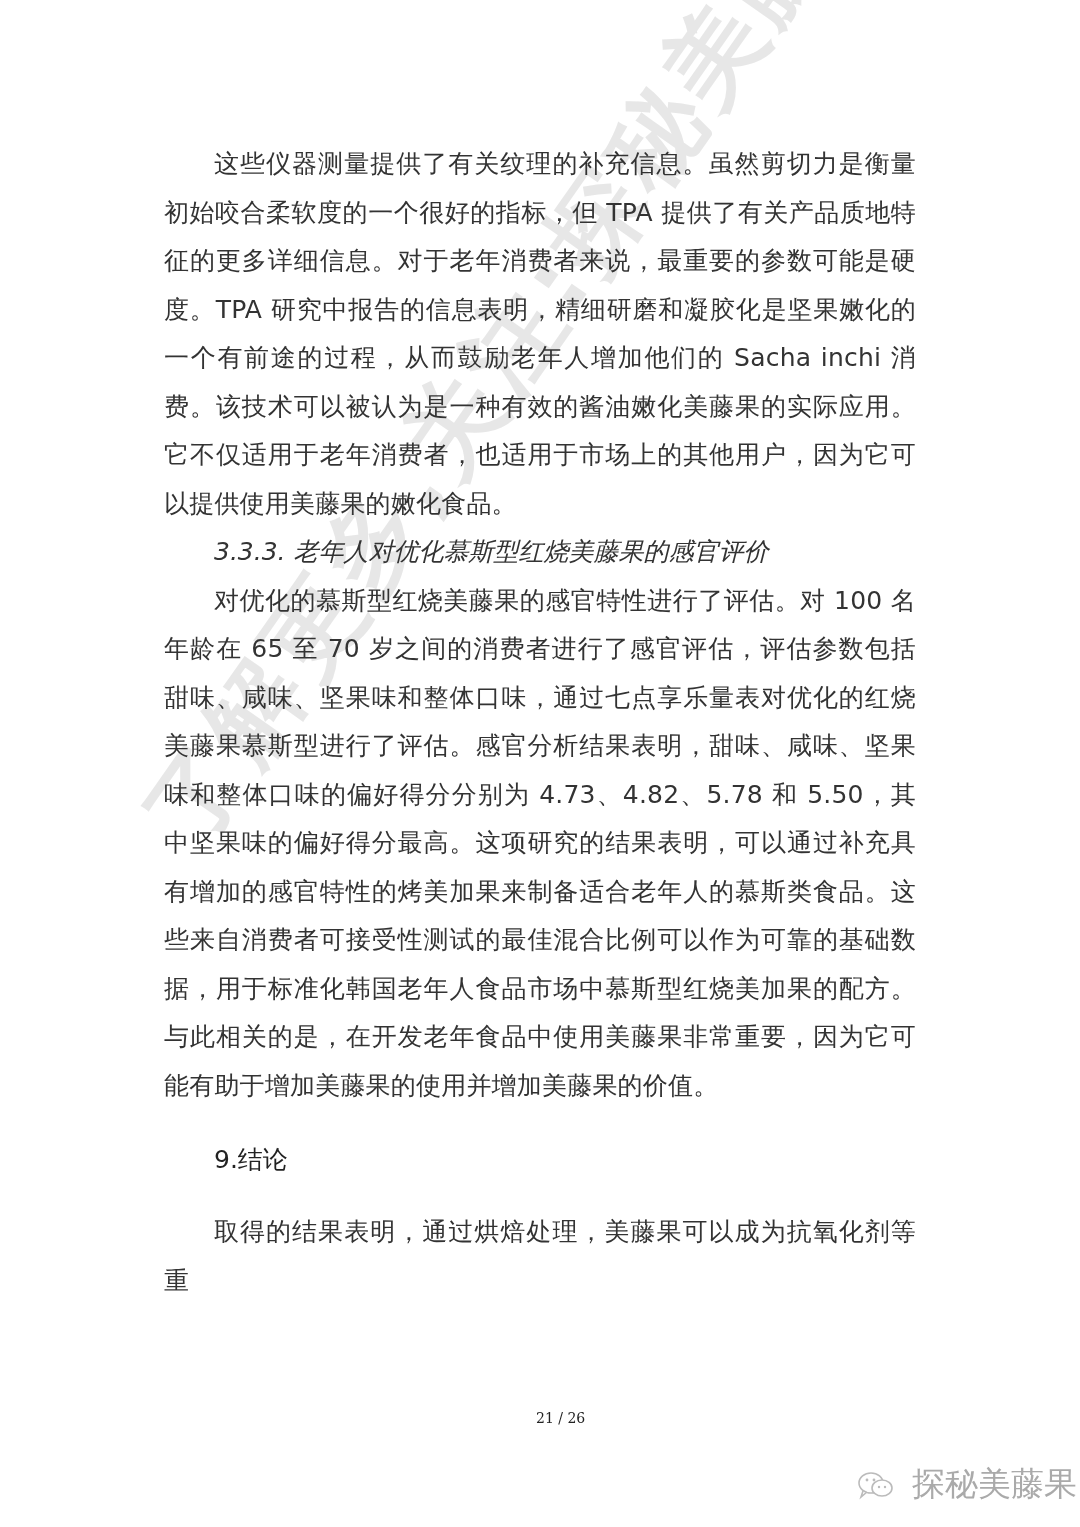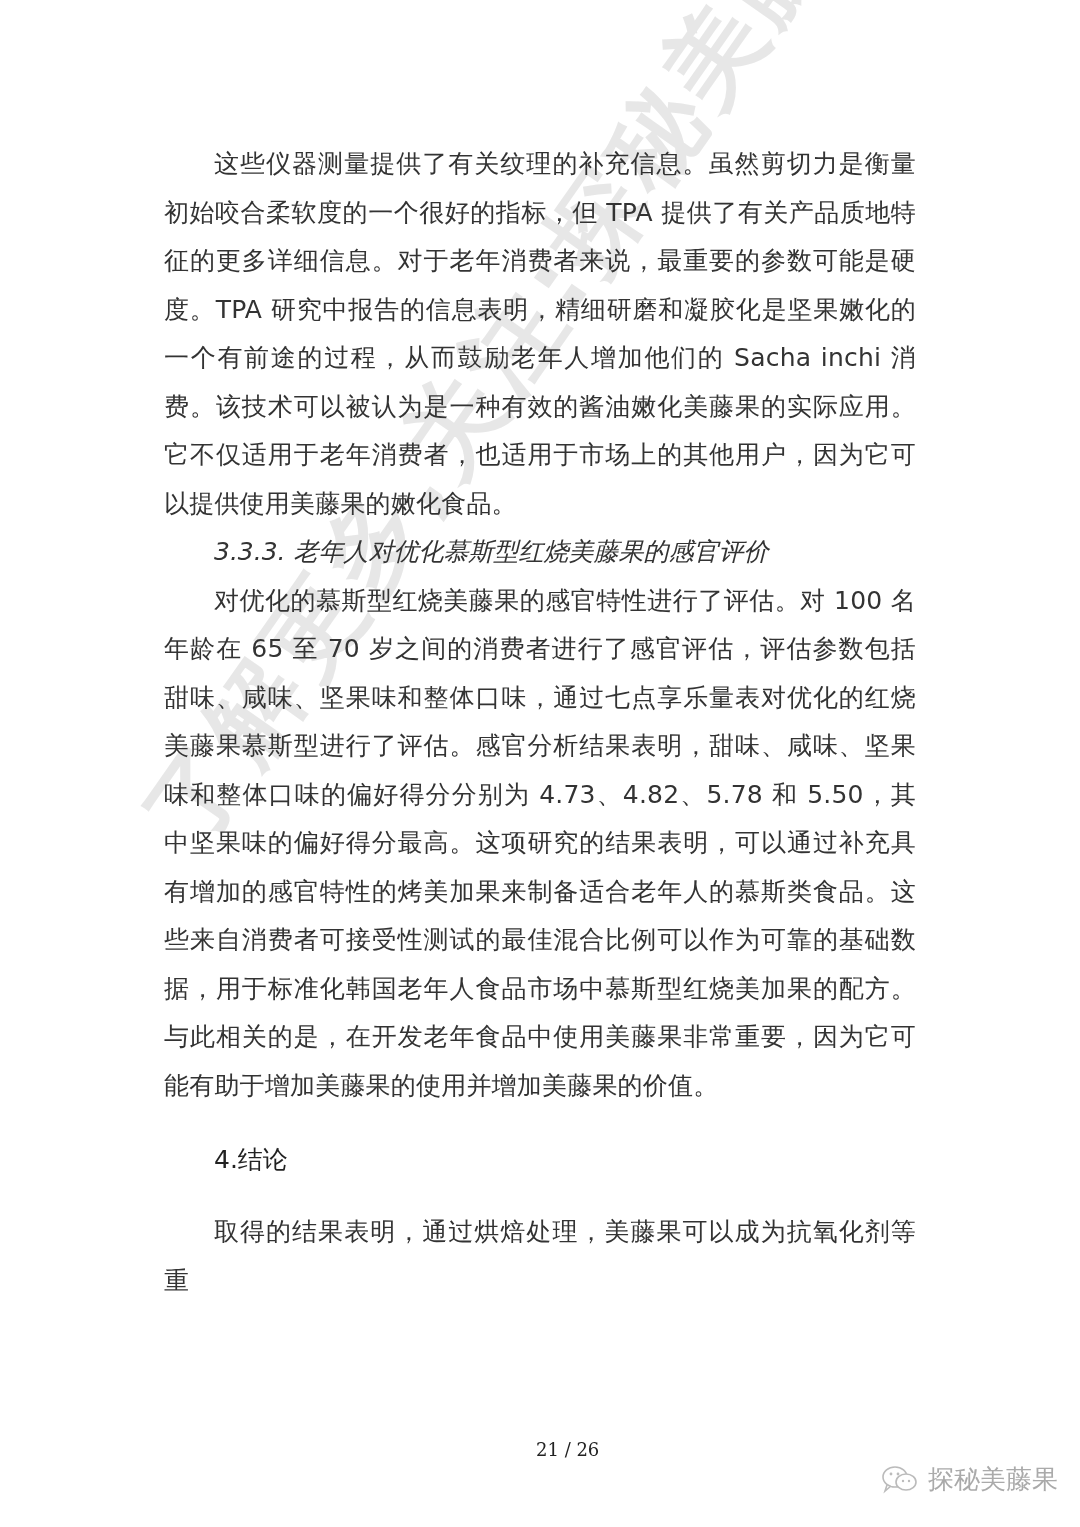--- a/index.html
+++ b/index.html
@@ -6,39 +6,39 @@
     body {
       width: 1080px; height: 1527px; background: #ffffff; position: relative; overflow: hidden;
       font-family: "DejaVu Sans", "Liberation Sans", sans-serif; color: #333333;
     }
     .page { position: absolute; left: 164px; top: 140px; width: 752px; }
     .para { font-size: 25px; line-height: 48.5px; margin: 0; text-align: justify; text-align-last: left; letter-spacing: 0.2px; }
     .indent { text-indent: 50px; }
     .subhead { font-size: 25px; line-height: 48.5px; margin: 0; padding-left: 50px; font-style: italic; }
     .heading { font-size: 25px; line-height: 48px; margin: 26px 0 0 0; padding-left: 50px; color: #222; }
     .gap { height: 24px; }
-    .footer-page { position: absolute; left: 536px; top: 1410px; font-size: 18px; color: #222; font-family: "DejaVu Serif", serif; margin-top: 29px; }
-    .wechat-mark { position: absolute; left: 880px; top: 1462px; display: flex; align-items: center; gap: 8px; color: #aaaaaa; font-size: 26px; }
+    .footer-page { position: absolute; left: 536px; top: 1410px; font-size: 14px; color: #222; font-family: "DejaVu Serif", serif; }
+    .wechat-mark { position: absolute; left: 856px; top: 1462px; display: flex; align-items: center; gap: 16px; color: #aaaaaa; font-size: 33px; }
     .wechat-icon { width: 40px; height: 30px; }
     .watermark {
       position: absolute; left: 170px; top: 770px; font-size: 96px; color: rgba(170,170,170,0.28);
       transform: rotate(-55deg); transform-origin: left center; white-space: nowrap; pointer-events: none;
       font-weight: bold; letter-spacing: 6px;
     }
   </style>
 </head>
 <body>
 
 <div class="watermark">了解更多,关注:探秘美藤果</div>
 
 <div class="page">
   <p class="para indent">这些仪器测量提供了有关纹理的补充信息。虽然剪切力是衡量初始咬合柔软度的一个很好的指标，但 TPA 提供了有关产品质地特征的更多详细信息。对于老年消费者来说，最重要的参数可能是硬度。TPA 研究中报告的信息表明，精细研磨和凝胶化是坚果嫩化的一个有前途的过程，从而鼓励老年人增加他们的 Sacha inchi 消费。该技术可以被认为是一种有效的酱油嫩化美藤果的实际应用。它不仅适用于老年消费者，也适用于市场上的其他用户，因为它可以提供使用美藤果的嫩化食品。</p>
   <p class="subhead">3.3.3. 老年人对优化慕斯型红烧美藤果的感官评价</p>
   <p class="para indent">对优化的慕斯型红烧美藤果的感官特性进行了评估。对 100 名年龄在 65 至 70 岁之间的消费者进行了感官评估，评估参数包括甜味、咸味、坚果味和整体口味，通过七点享乐量表对优化的红烧美藤果慕斯型进行了评估。感官分析结果表明，甜味、咸味、坚果味和整体口味的偏好得分分别为 4.73、4.82、5.78 和 5.50，其中坚果味的偏好得分最高。这项研究的结果表明，可以通过补充具有增加的感官特性的烤美加果来制备适合老年人的慕斯类食品。这些来自消费者可接受性测试的最佳混合比例可以作为可靠的基础数据，用于标准化韩国老年人食品市场中慕斯型红烧美加果的配方。与此相关的是，在开发老年食品中使用美藤果非常重要，因为它可能有助于增加美藤果的使用并增加美藤果的价值。</p>
-  <p class="heading">4.结论</p>
+  <p class="heading">9.结论</p>
   <div class="gap"></div>
   <p class="para indent">取得的结果表明，通过烘焙处理，美藤果可以成为抗氧化剂等重</p>
 </div>
 
 <div class="footer-page">21 / 26</div>
 
 <div class="wechat-mark">
   <span class="wechat-icon">
     <svg width="40" height="30" viewBox="0 0 40 30">
       <ellipse cx="15" cy="12" rx="12" ry="10" fill="none" stroke="#bbbbbb" stroke-width="1.6"></ellipse>

